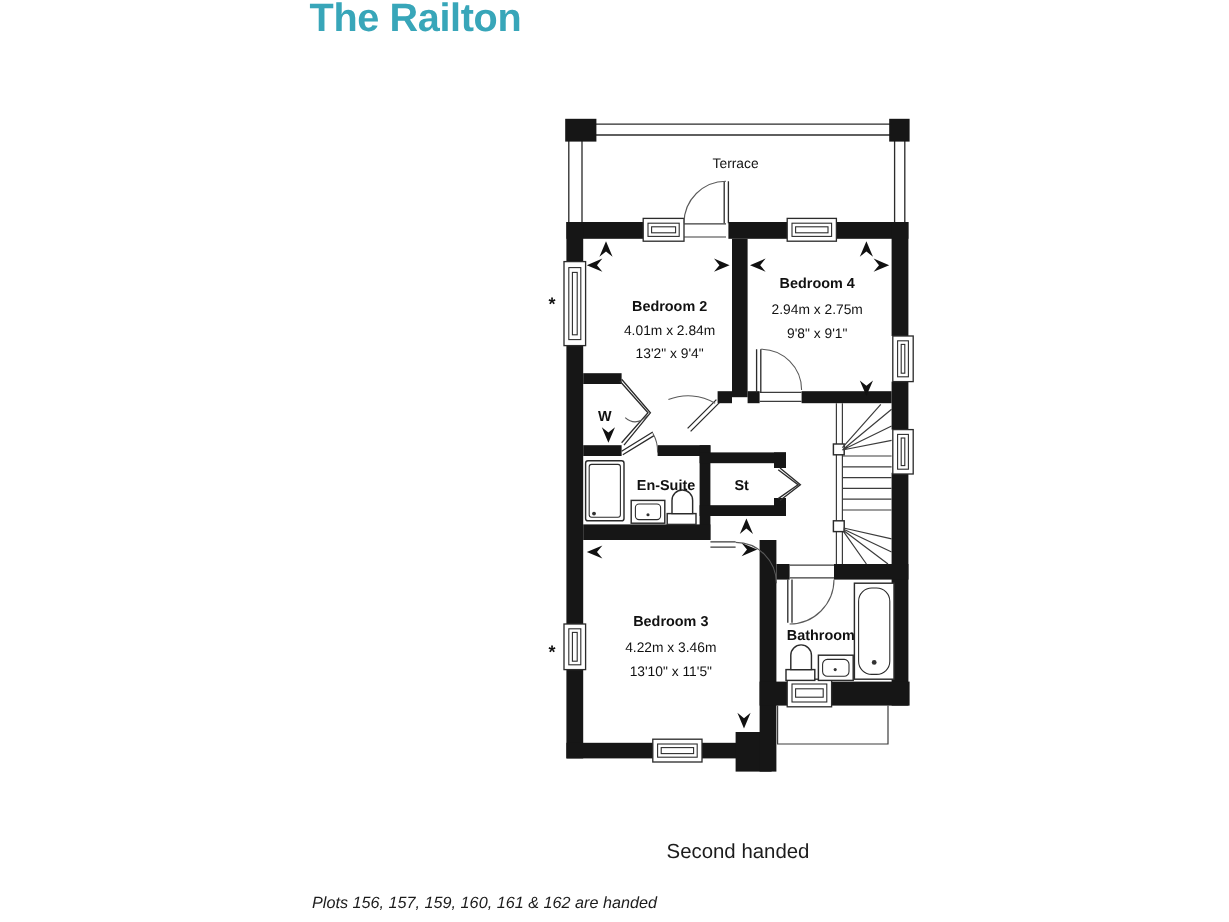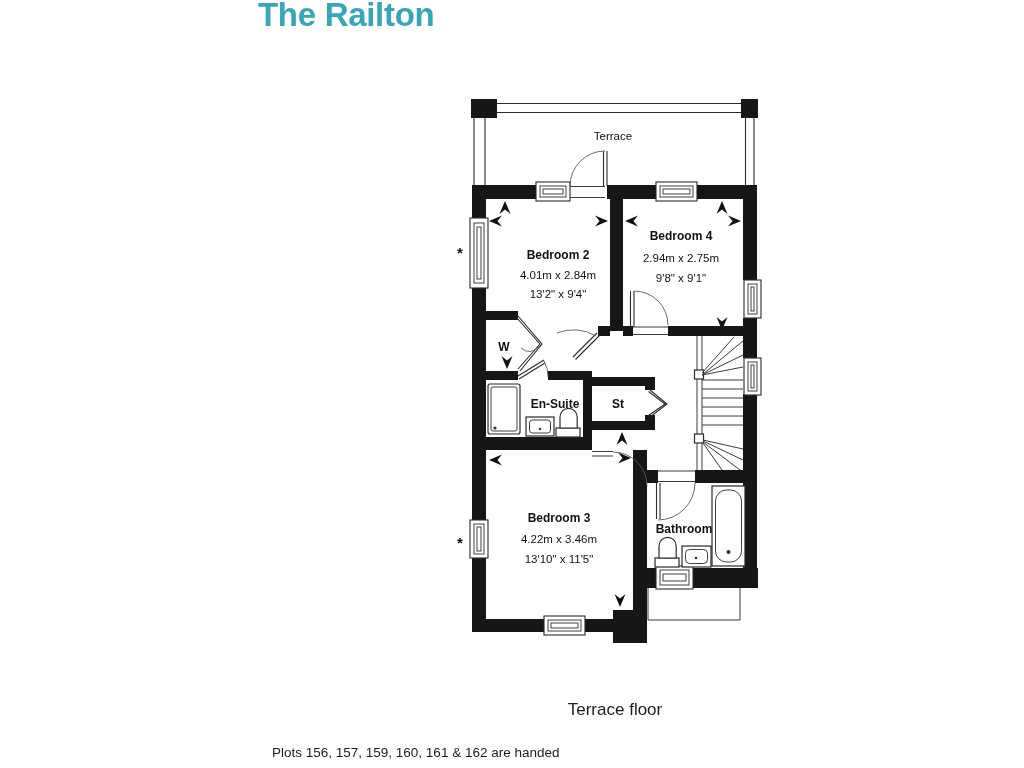--- a/index.html
+++ b/index.html
@@ -2,22 +2,22 @@
 <html><head>
 <meta charset="utf-8">
 <style>
   html,body{margin:0;padding:0;background:#fff;}
   body{width:1024px;height:768px;position:relative;overflow:hidden;
        font-family:"Liberation Sans", sans-serif;}
   .page-title{position:absolute;left:258px;top:-4px;font-size:33px;font-weight:bold;
        letter-spacing:-0.3px;color:#38a6b9;white-space:nowrap;}
   .floor-label{position:absolute;left:515px;top:700px;width:200px;text-align:center;
        font-size:17px;color:#1c1c1c;white-space:nowrap;}
-  .footnote{position:absolute;left:272px;top:745px;font-size:13.5px;color:#1c1c1c;
-       white-space:nowrap;}
+  .footnote{position:absolute;left:260px;top:745px;font-size:13.5px;color:#1c1c1c;
+       white-space:nowrap;font-style:italic;}
   svg{position:absolute;left:0;top:0;font-family:"Liberation Sans", sans-serif;}
   .wall{fill:#161616;stroke:none;}
   .tw{stroke:#2b2b2b;stroke-width:1.1;fill:none;}
   .ln{stroke:#3c3c3c;stroke-width:1;fill:none;}
   .arc{stroke:#5a5a5a;stroke-width:0.9;fill:none;}
   .leaf{stroke:#2b2b2b;stroke-width:1.1;fill:none;}
   .winO{fill:#ffffff;stroke:#2b2b2b;stroke-width:1.1;}
   .winI{fill:none;stroke:#2b2b2b;stroke-width:0.9;}
   .fx{fill:#ffffff;stroke:#2b2b2b;stroke-width:1.2;}
   .fxi{fill:none;stroke:#2b2b2b;stroke-width:0.9;}
@@ -233,14 +233,14 @@
     <text class="rn" x="504" y="351">W</text>
     <text class="rn" x="555" y="408">En-Suite</text>
     <text class="rn" x="618" y="408">St</text>
     <text class="rn" x="559" y="522">Bedroom 3</text>
     <text class="rd" x="559" y="543">4.22m x 3.46m</text>
     <text class="rd" x="559" y="563">13'10" x 11'5"</text>
     <text class="rn" x="684" y="533">Bathroom</text>
   </g>
 </svg>
 
-<div class="floor-label">Terrace floor</div>
+<div class="floor-label">Second handed</div>
 <div class="footnote">Plots 156, 157, 159, 160, 161 &amp; 162 are handed</div>
 
 </body></html>

